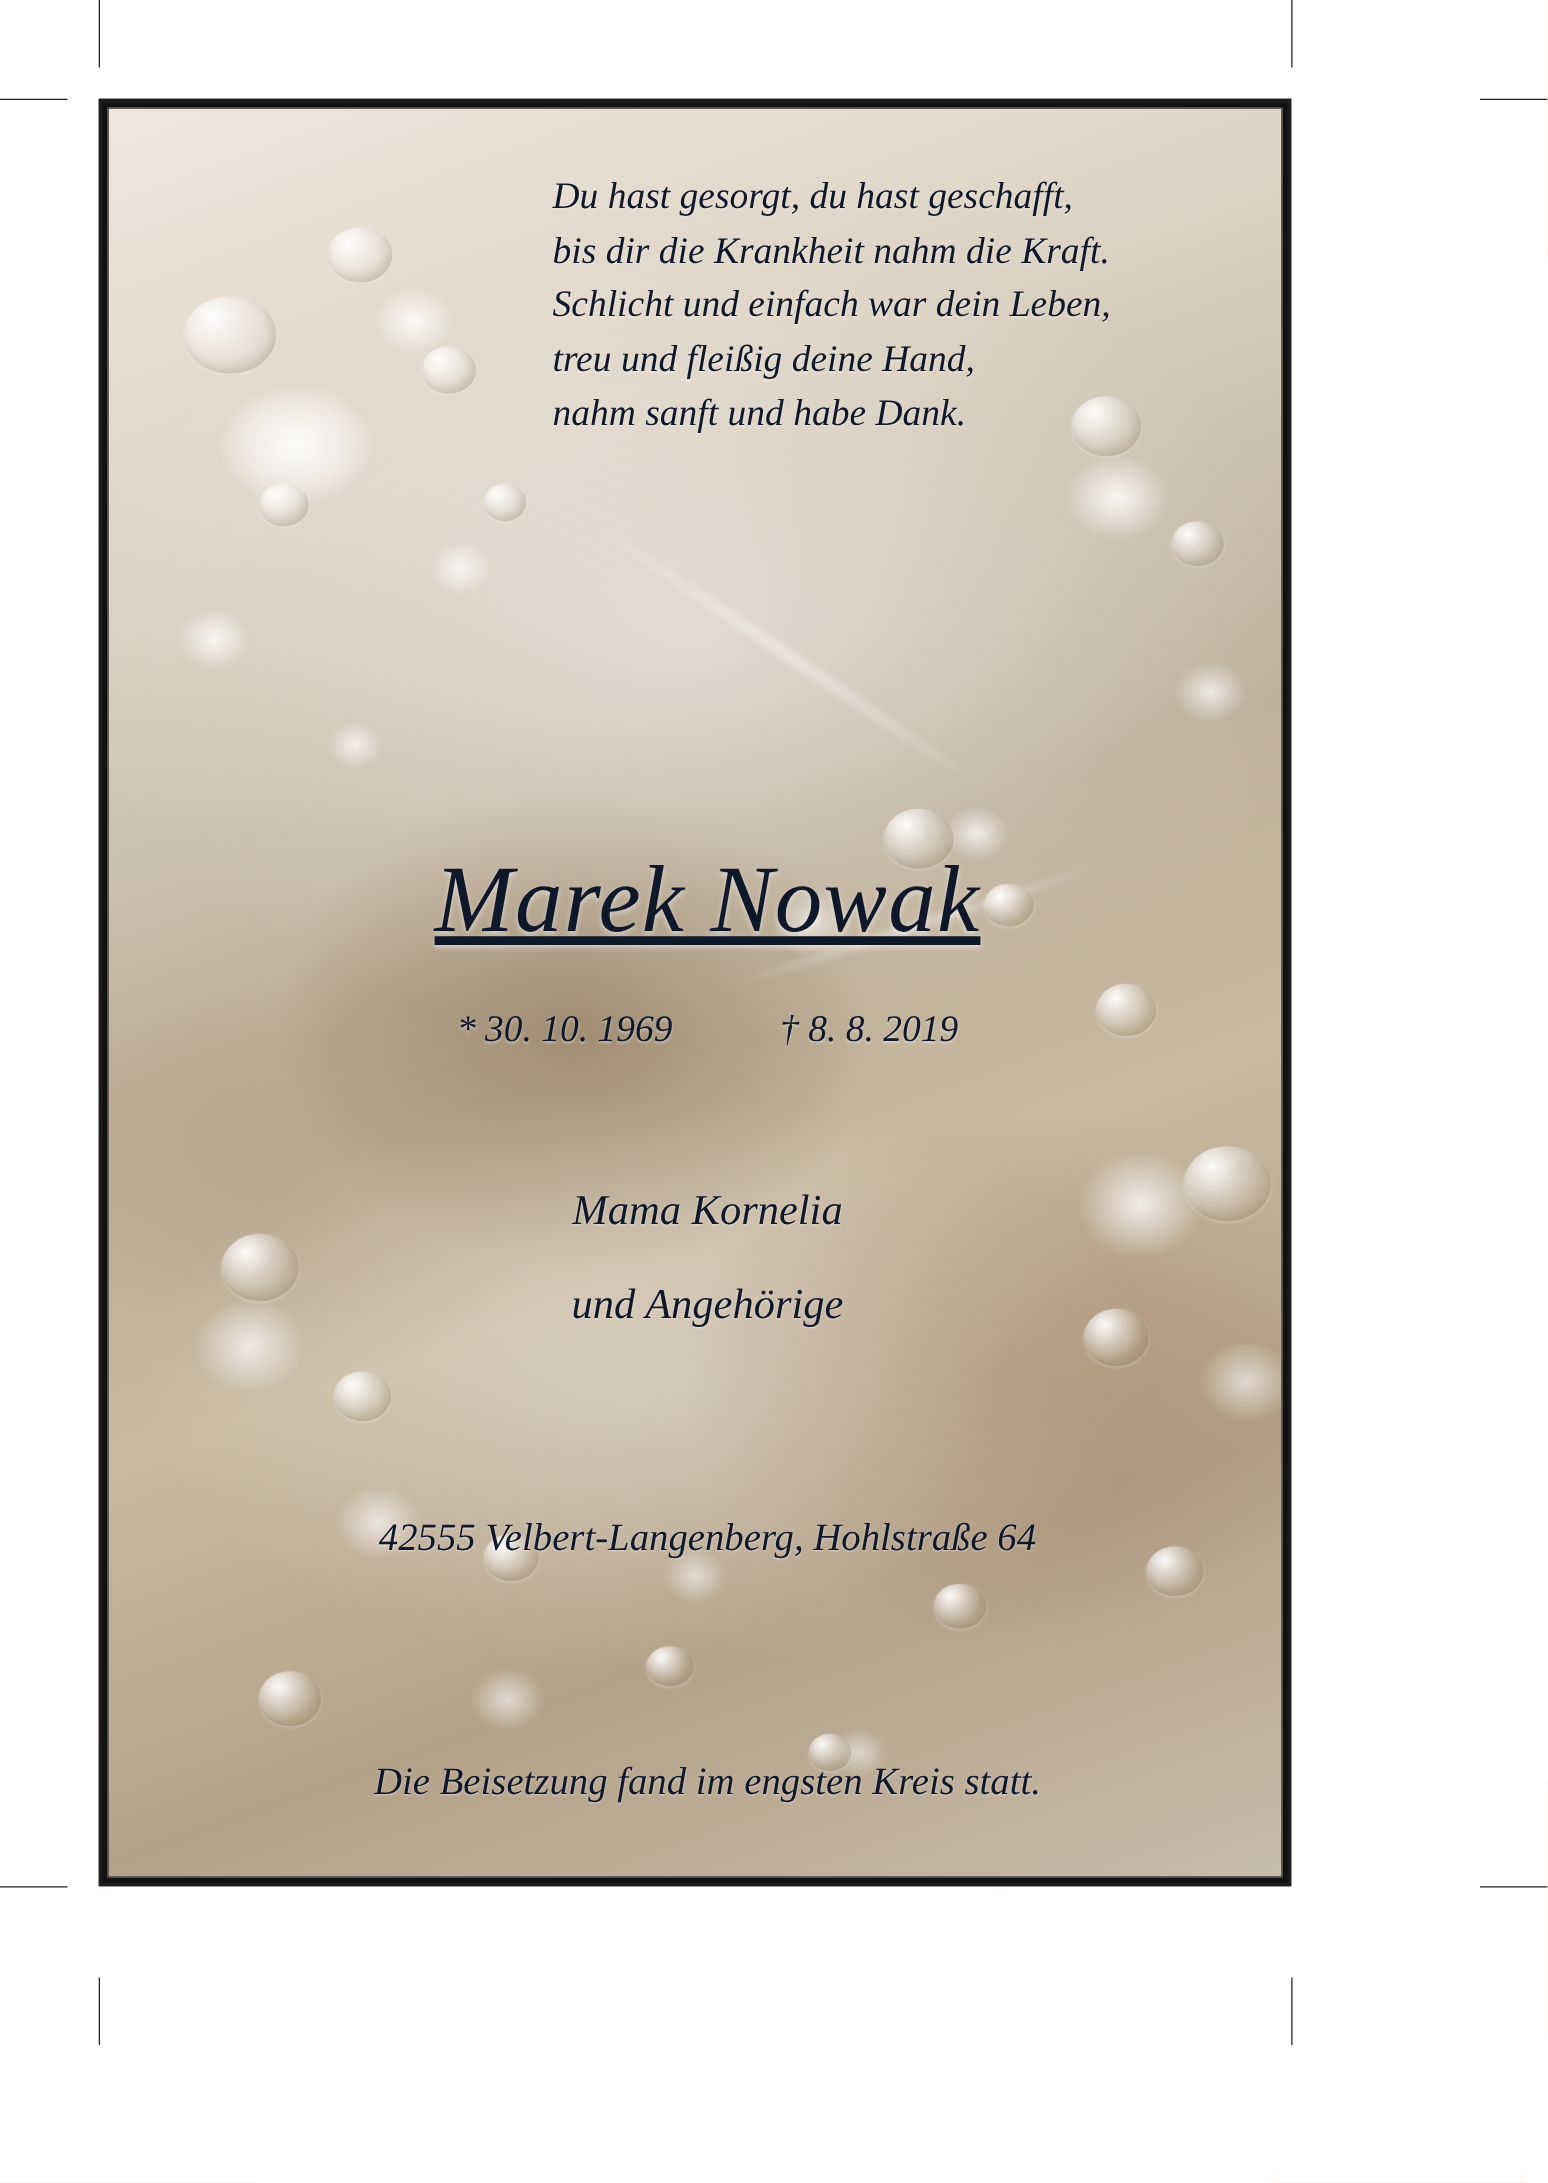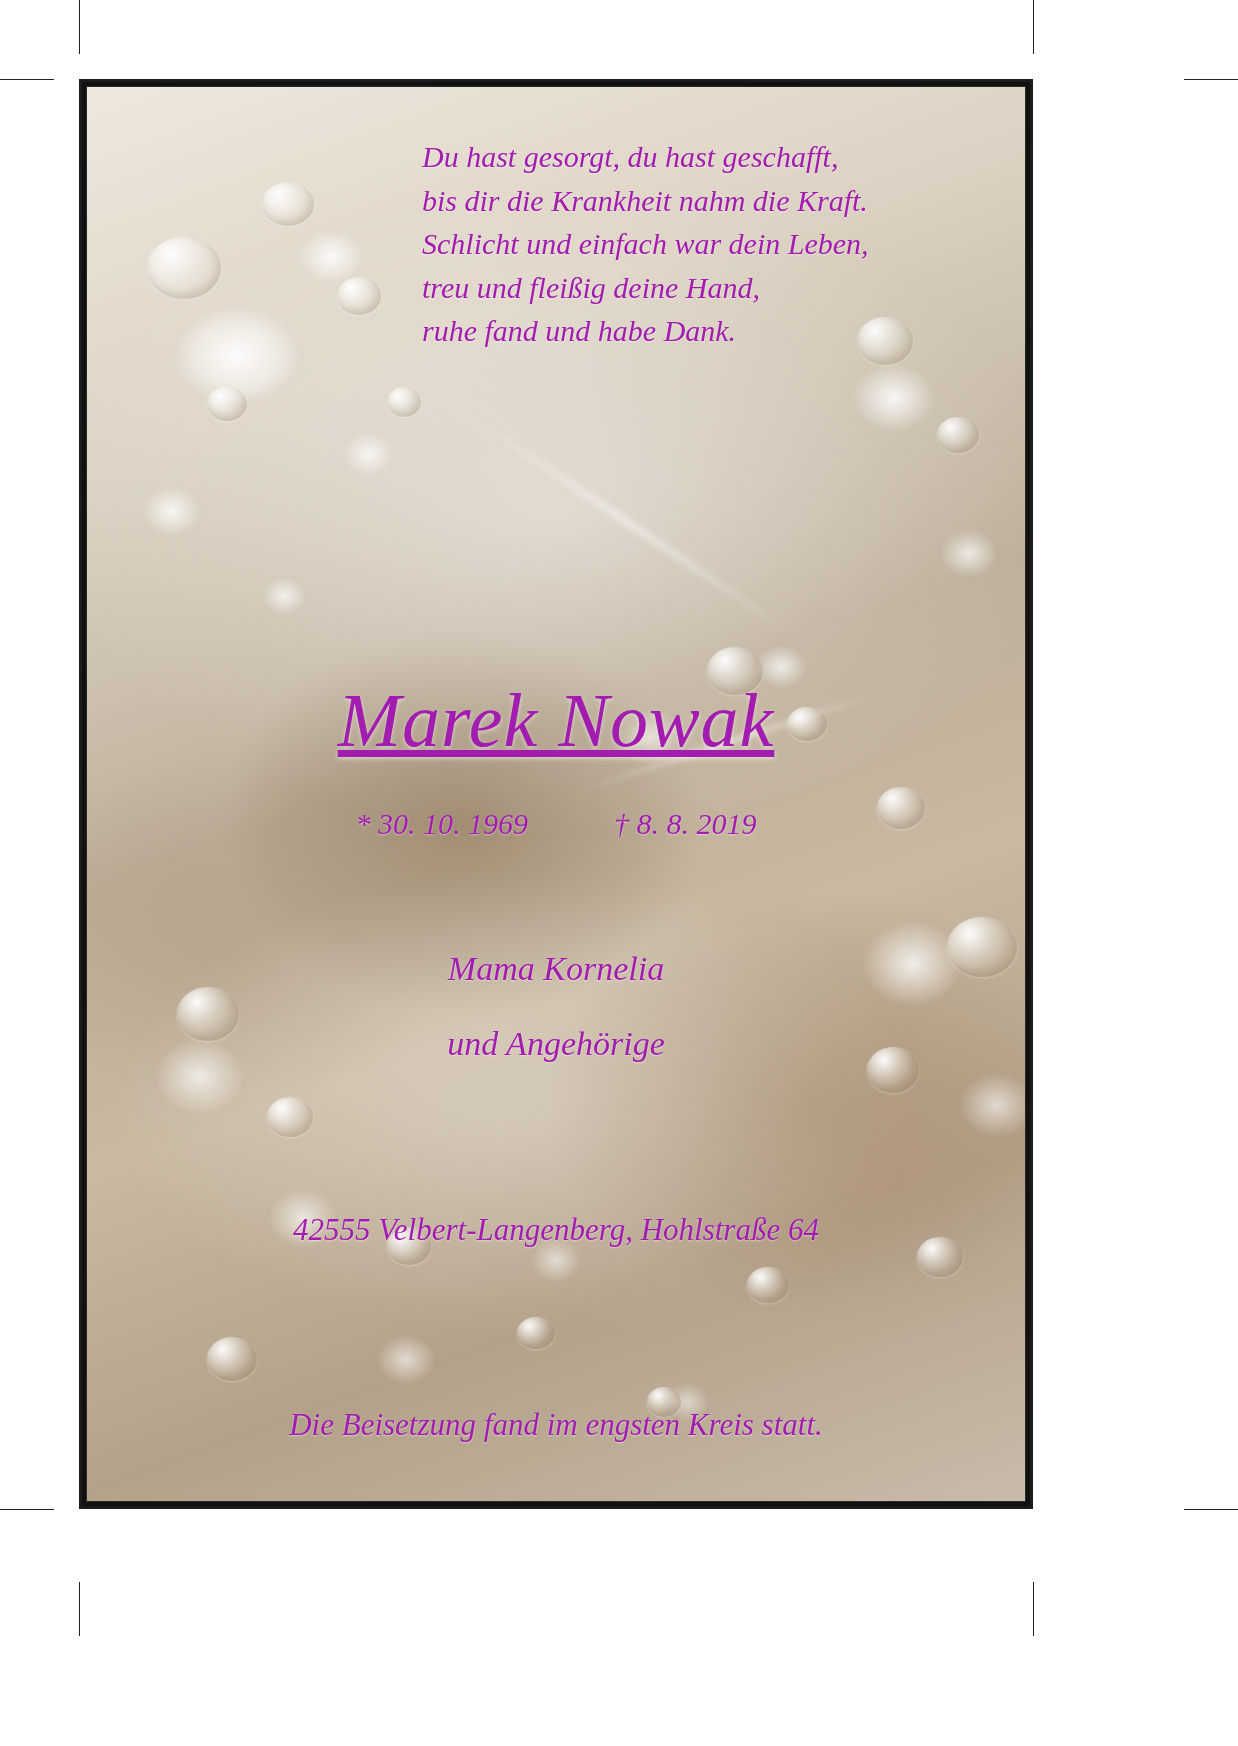--- a/index.html
+++ b/index.html
@@ -91,21 +91,22 @@
     background: linear-gradient(90deg, rgba(255,255,255,0) 0%, rgba(255,255,255,0.35) 50%, rgba(255,255,255,0) 100%);
     transform-origin: center;
     border-radius: 50%;
     filter: blur(2px);
   }
 
   
   .content {
     position: absolute;
     inset: 0;
-    color: #a21caf;
+    color: #0f172a;
+    margin-left: 20px;
   }
 
   .poem {
     position: absolute;
     left: 335px;
     top: 48px;
     width: 580px;
     font-style: italic;
     font-size: 30px;
     line-height: 1.45;
@@ -226,21 +227,21 @@
     <div class="streak" style="left:330px; top:430px; width:420px; height:10px; transform: rotate(34deg);"></div>
     <div class="streak" style="left:480px; top:650px; width:330px; height:8px; transform: rotate(-18deg);"></div>
 
     <div class="content">
 
       <div class="poem">
         <div>Du hast gesorgt, du hast geschafft,</div>
         <div>bis dir die Krankheit nahm die Kraft.</div>
         <div>Schlicht und einfach war dein Leben,</div>
         <div>treu und fleißig deine Hand,</div>
-        <div>ruhe fand und habe Dank.</div>
+        <div>nahm sanft und habe Dank.</div>
       </div>
 
 
       <div class="name">Marek Nowak</div>
 
       <div class="dates">
         <span>* 30. 10. 1969</span>
         <span>† 8. 8. 2019</span>
       </div>
 

